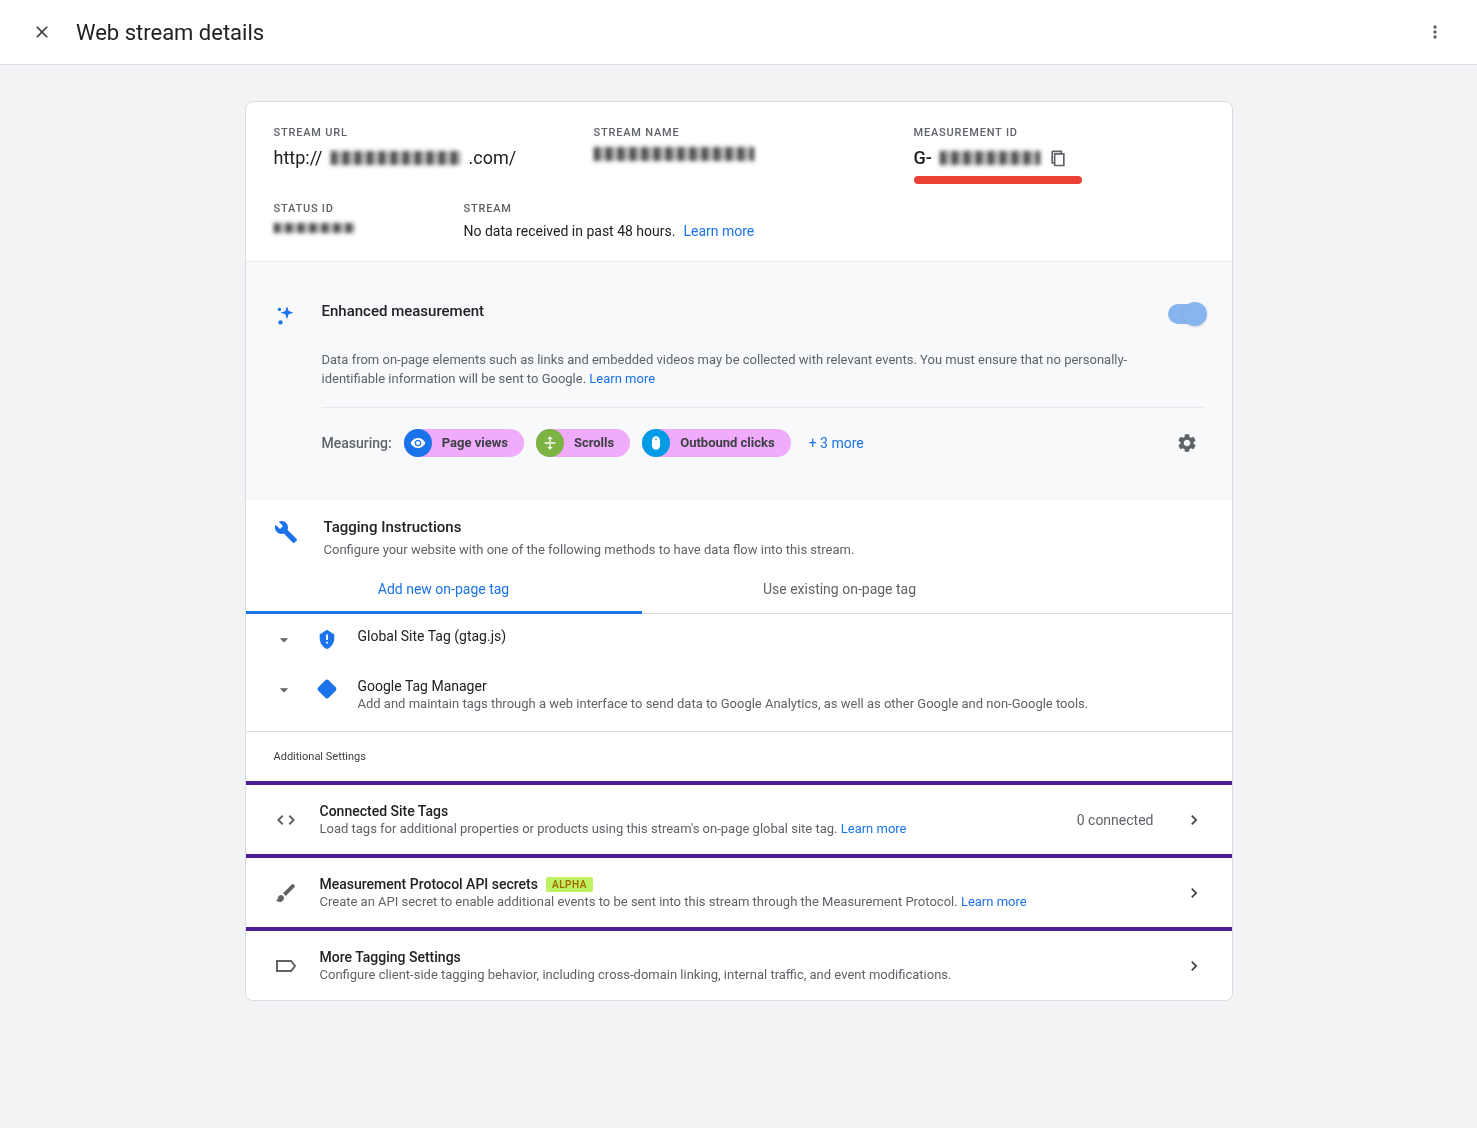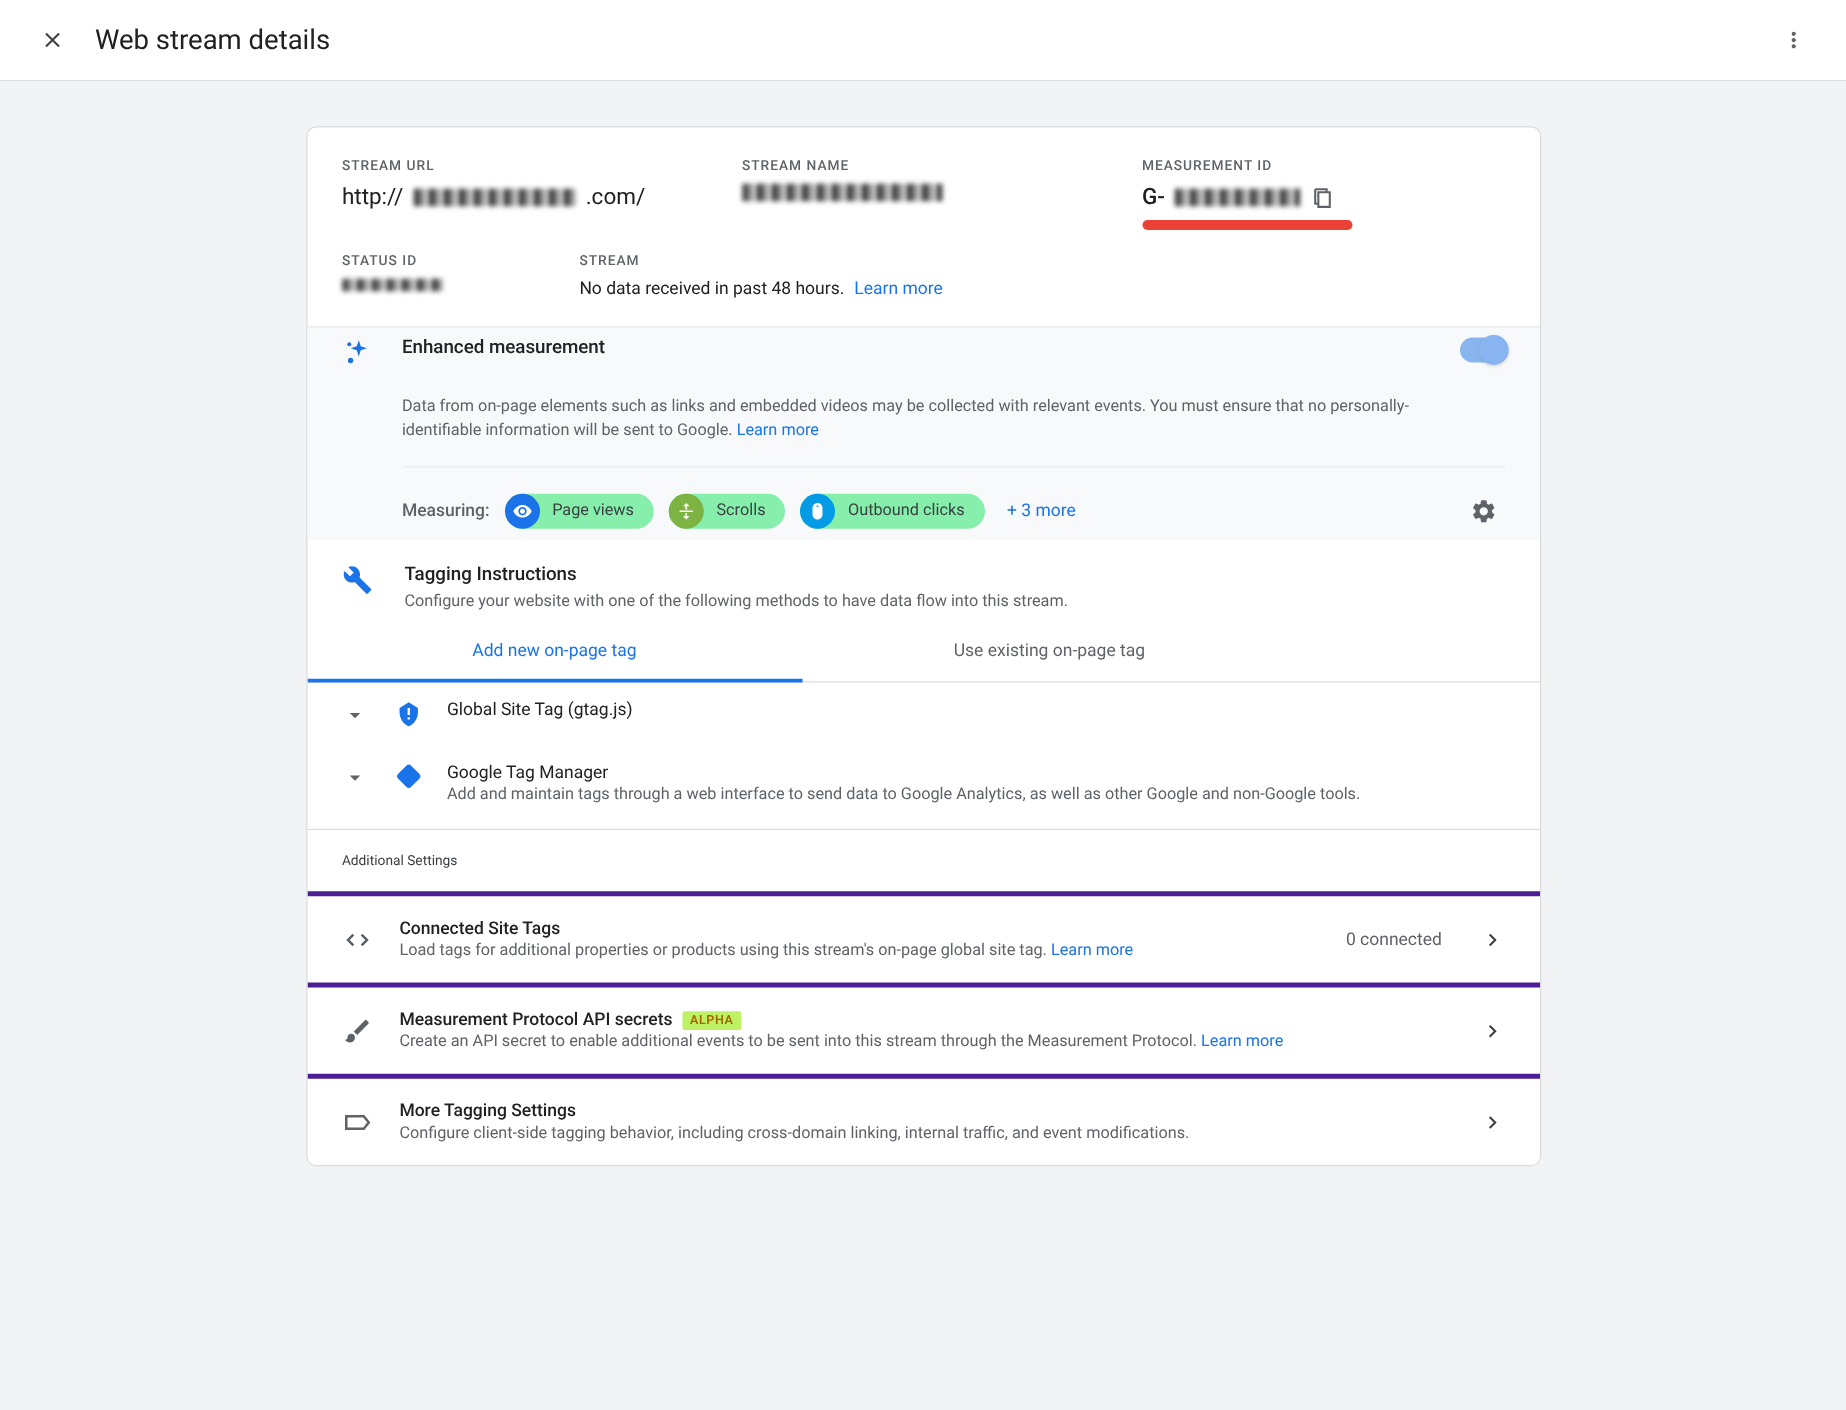--- a/index.html
+++ b/index.html
@@ -17,35 +17,35 @@
     .info-block { flex: 1; min-width: 0; }
     .info-block.flex2 { flex: 1; }
     .info-block.flex15 { flex: 1; }
     .info-label { font-size: 11px; letter-spacing: 0.8px; color: #5f6368; font-weight: 500; margin-bottom: 8px; }
     .info-value { font-size: 18px; color: #202124; display: flex; align-items: center; gap: 8px; }
     .info-value.small { font-size: 14px; }
     .redact { display: inline-block; height: 14px; background: repeating-linear-gradient(90deg,#333 0 4px,#888 4px 8px,#ccc 8px 12px); filter: blur(2px); vertical-align: middle; }
     .underline-red { height: 8px; background: #ea4335; border-radius: 4px; width: 168px; margin-top: 8px; }
     .copy-icon-wrap { cursor: pointer; }
     
-    .section { padding: 6px 28px; border-top: 1px solid #e8eaed; }
+    .section { padding: 40px 28px; border-top: 1px solid #e8eaed; }
     .section.gray { background: #f8f9fa; display: flex; gap: 20px; }
     .section-icon { width: 28px; flex-shrink: 0; padding-top: 2px; }
     .section-body { flex: 1; }
     .section-title { font-size: 15px; font-weight: 500; margin-bottom: 10px; }
     .section-desc { font-size: 13px; color: #5f6368; line-height: 1.5; }
     .link { color: #1a73e8; text-decoration: none; }
     
     .enhanced-row { display: flex; justify-content: space-between; align-items: flex-start; gap: 20px; }
     .toggle { width: 36px; height: 20px; background: #1a73e8; opacity:0.5; border-radius: 10px; position: relative; cursor: pointer; flex-shrink: 0; margin-top: 2px; }
     .toggle::after { content: ''; position: absolute; right: -3px; top: -2px; width: 24px; height: 24px; background: #1a73e8; border-radius: 50%; box-shadow: 0 1px 3px rgba(0,0,0,0.3); }
     
     .measuring-row { display: flex; align-items: center; gap: 12px; padding-top: 18px; margin-top: 18px; border-top: 1px solid #e8eaed; }
     .measuring-label { font-size: 14px; color: #5f6368; font-weight: 500; }
-    .pill { display: inline-flex; align-items: center; background: #86efac; border-radius: 20px; padding-right: 16px; font-size: 13px; color: #3c4043; font-weight: 400; }
+    .pill { display: inline-flex; align-items: center; background: #f0abfc; border-radius: 20px; padding-right: 16px; font-size: 13px; color: #3c4043; font-weight: 700; }
     .pill-icon { width: 28px; height: 28px; border-radius: 50%; display: flex; align-items: center; justify-content: center; margin-right: 10px; }
     .pill-icon.blue { background: #1a73e8; }
     .pill-icon.green { background: #7cb342; }
     .pill-icon.cyan { background: #039be5; }
     .more-link { color: #1a73e8; font-size: 14px; margin-left: 6px; cursor: pointer; }
     .gear-btn { margin-left: auto; background: none; border: none; cursor: pointer; padding: 6px; }
     
     .tagging-section { padding: 18px 28px 0; display: flex; gap: 22px; }
     .tabs { display: flex; border-bottom: 1px solid #dadce0; margin-top: 8px; }
     .tab { flex: 0 0 auto; width: 50%; max-width: 396px; text-align: center; padding: 14px 0; font-size: 14px; color: #5f6368; cursor: pointer; }

